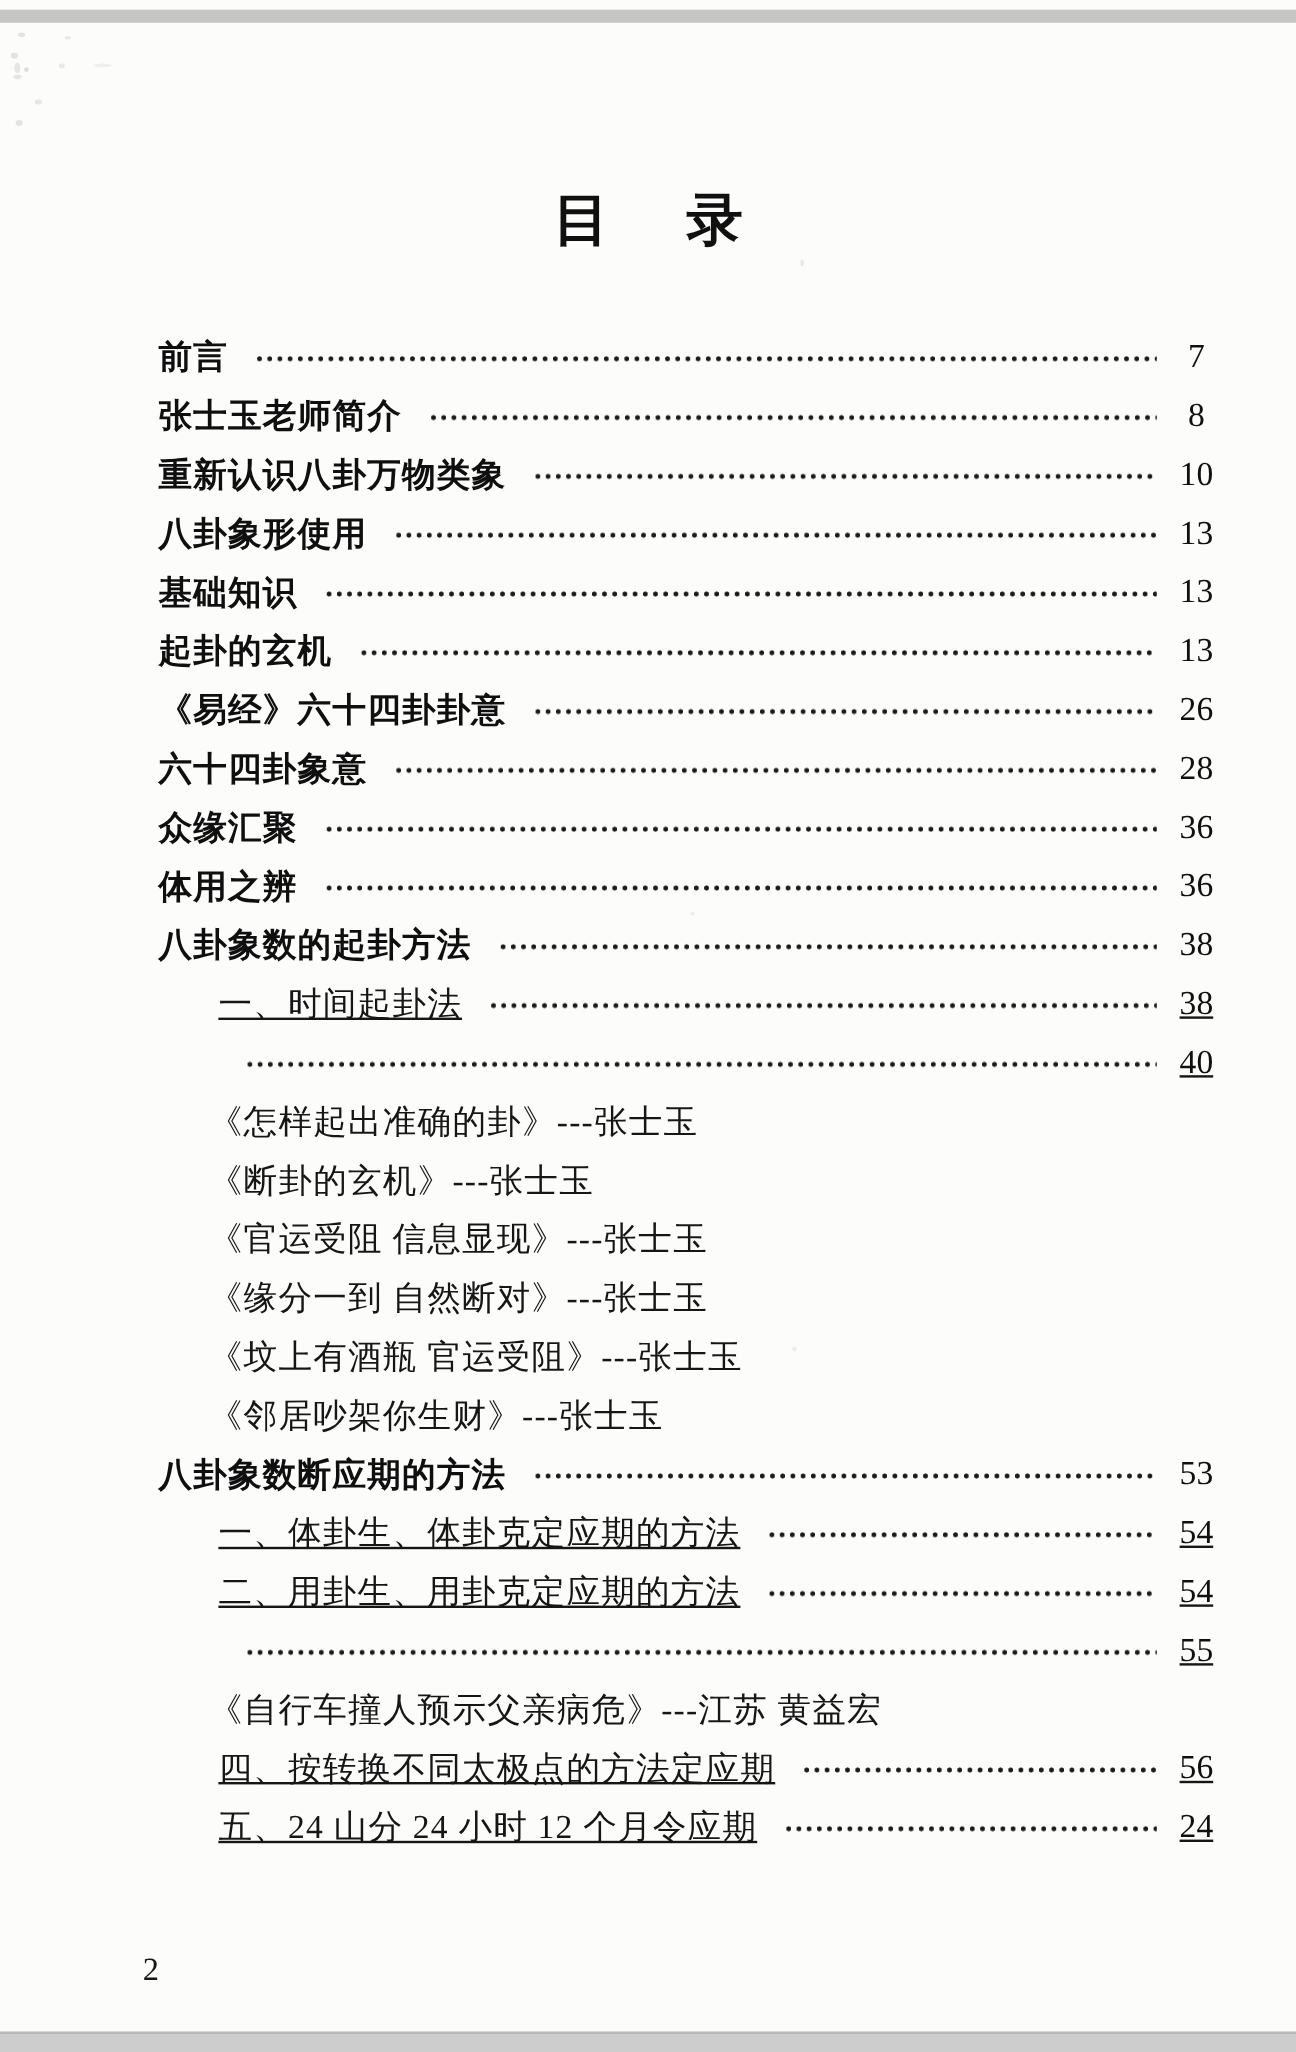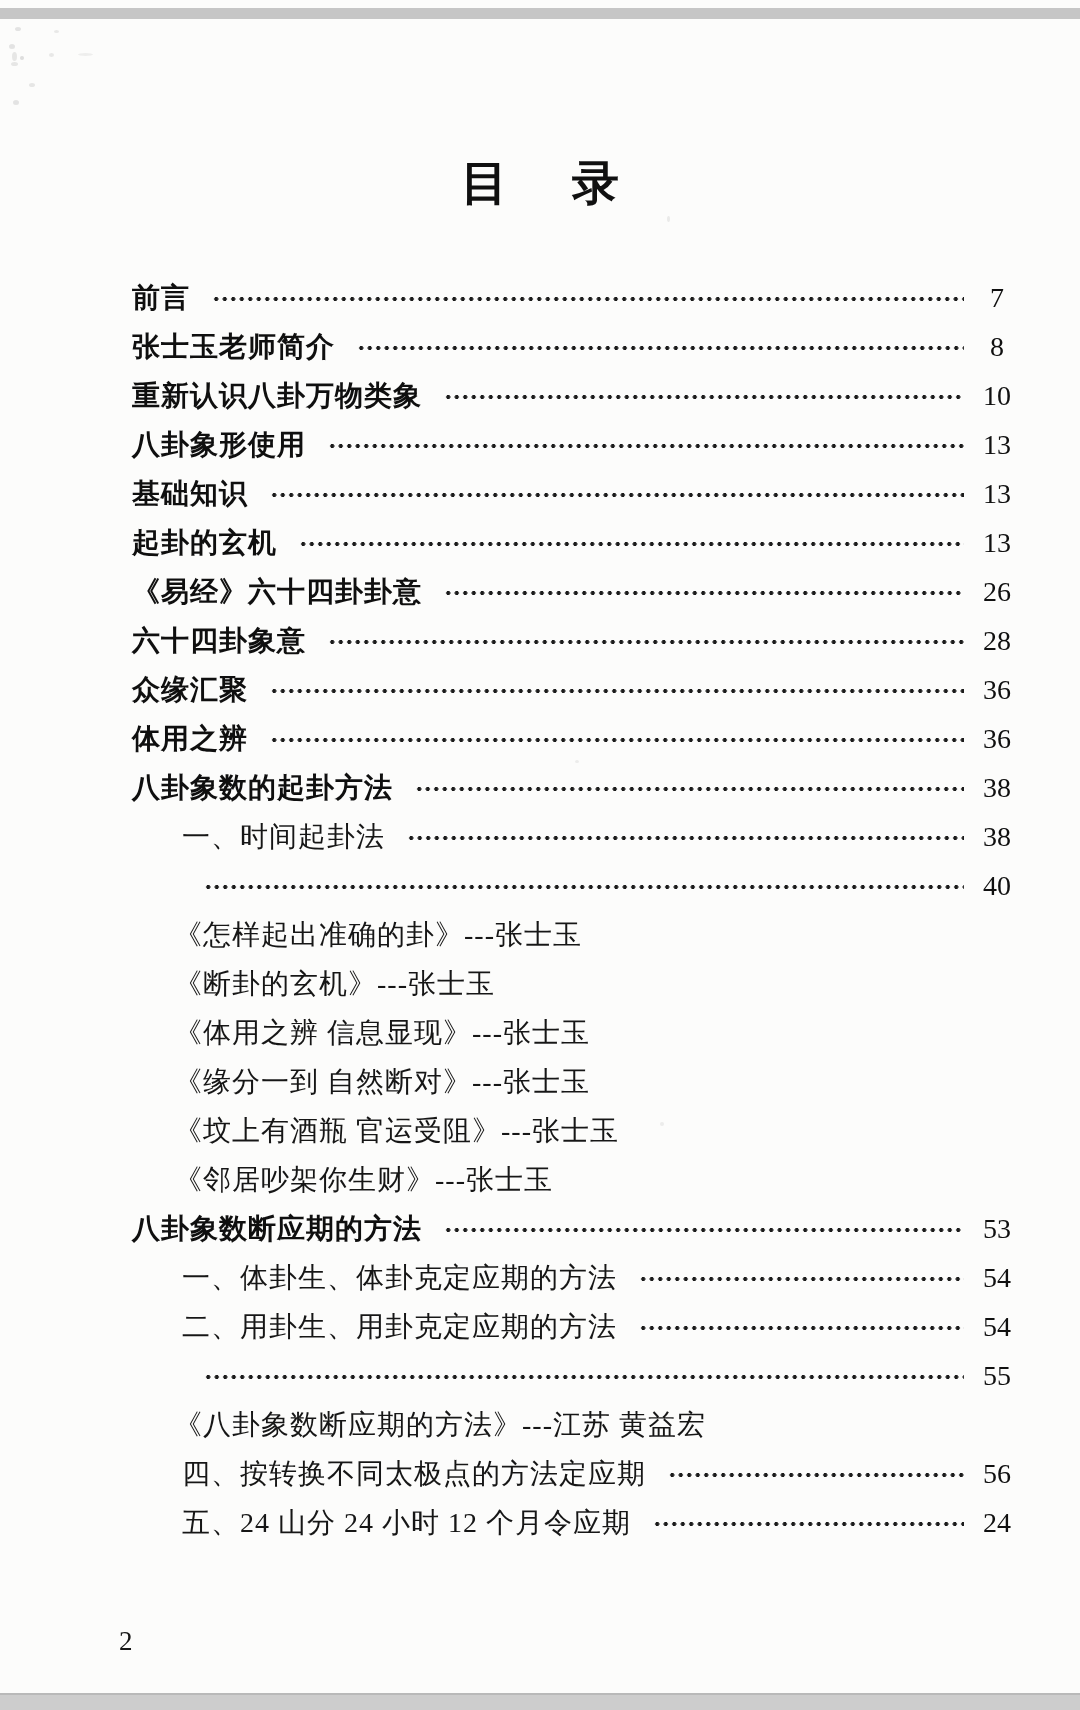--- a/index.html
+++ b/index.html
@@ -28,21 +28,21 @@
   }
   .row {
     display:flex; align-items:center; height:49px;
     font-size:28px; letter-spacing:1px; white-space:nowrap;
   }
   .row .lbl { white-space:nowrap; }
   .row.h {
     font-family:"Liberation Sans", sans-serif; font-weight:700;
     font-size:28px; color:#0f0f0f;
   }
-  .row.sub  { padding-left:50px; font-family:"Liberation Serif", serif; }
+  .row.sub  { padding-left:50px; font-family:"Liberation Serif", serif;text-decoration:underline; }
   .row.case { padding-left:42px; font-family:"Liberation Serif", serif; }
   .dots {
     flex:1 1 auto; height:8px; margin:3px 6px 0 22px;
     background-image:radial-gradient(circle at 4.25px 4px, #1b1b1b 1.8px, rgba(0,0,0,0) 2.3px);
     background-size:8.5px 8px; background-repeat:repeat-x;
     background-position:left center;
   }
   .pg {
     flex:0 0 54px; text-align:center;
     font-family:"Liberation Serif", serif; font-weight:400;
@@ -164,21 +164,21 @@
       <span class="dots"></span>
       <span class="pg">40</span>
     </div>
     <div class="row case">
       <span class="lbl">《怎样起出准确的卦》---张士玉</span>
     </div>
     <div class="row case">
       <span class="lbl">《断卦的玄机》---张士玉</span>
     </div>
     <div class="row case">
-      <span class="lbl">《体用之辨 信息显现》---张士玉</span>
+      <span class="lbl">《官运受阻 信息显现》---张士玉</span>
     </div>
     <div class="row case">
       <span class="lbl">《缘分一到 自然断对》---张士玉</span>
     </div>
     <div class="row case">
       <span class="lbl">《坟上有酒瓶 官运受阻》---张士玉</span>
     </div>
     <div class="row case">
       <span class="lbl">《邻居吵架你生财》---张士玉</span>
     </div>
@@ -195,21 +195,21 @@
     <div class="row sub">
       <span class="lbl">二、用卦生、用卦克定应期的方法</span>
       <span class="dots"></span>
       <span class="pg">54</span>
     </div>
     <div class="row sub">
       <span class="dots"></span>
       <span class="pg">55</span>
     </div>
     <div class="row case">
-      <span class="lbl">《八卦象数断应期的方法》---江苏 黄益宏</span>
+      <span class="lbl">《自行车撞人预示父亲病危》---江苏 黄益宏</span>
     </div>
     <div class="row sub">
       <span class="lbl">四、按转换不同太极点的方法定应期</span>
       <span class="dots"></span>
       <span class="pg">56</span>
     </div>
     <div class="row sub">
       <span class="lbl">五、24 山分 24 小时 12 个月令应期</span>
       <span class="dots"></span>
       <span class="pg">24</span>

